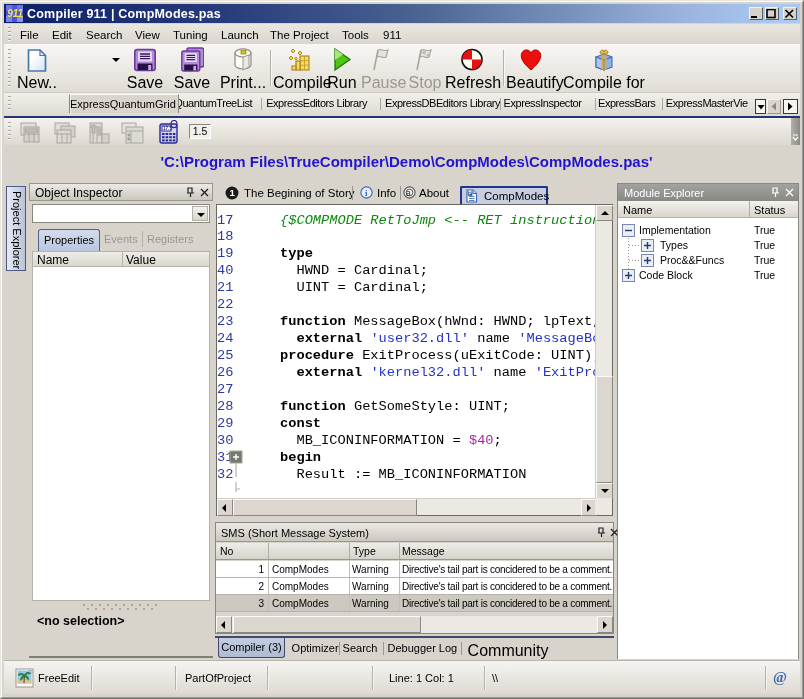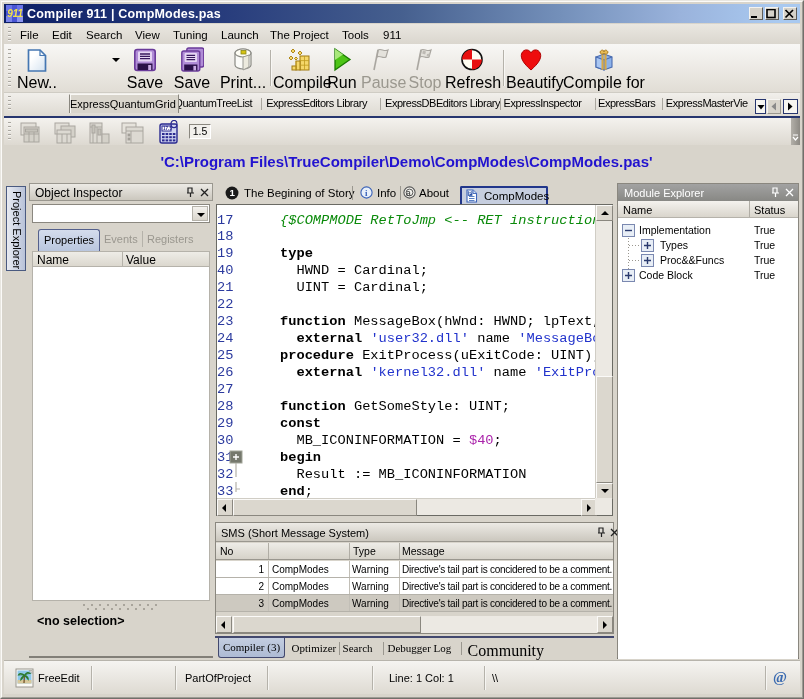--- a/index.html
+++ b/index.html
@@ -396,21 +396,20 @@
 <div><span class="n">23</span><b>function</b> MessageBox(hWnd: HWND; lpText,</div>
 <div><span class="n">24</span>  <b>external</b> <span class="s">'user32.dll'</span> name <span class="s">'MessageBox</span></div>
 <div><span class="n">25</span><b>procedure</b> ExitProcess(uExitCode: UINT);</div>
 <div><span class="n">26</span>  <b>external</b> <span class="s">'kernel32.dll'</span> name <span class="s">'ExitProc</span></div>
 <div><span class="n">27</span></div>
 <div><span class="n">28</span><b>function</b> GetSomeStyle: UINT;</div>
 <div><span class="n">29</span><b>const</b></div>
 <div><span class="n">30</span>  MB_ICONINFORMATION = <span class="h">$40</span>;</div>
 <div><span class="n">31</span><b>begin</b></div>
 <div><span class="n">32</span>  Result := MB_ICONINFORMATION</div>
-<div><span class="n">33</span><b>end</b>;</div>
       </div>
       <svg class="abs" style="left:12px;top:245px;" width="14" height="48" viewBox="0 0 14 48">
           <rect x="1" y="1" width="12" height="12" fill="#75786d" stroke="#a2a599"></rect>
           <path d="M4 7 h6 M7 4 v6" stroke="#fff" stroke-width="1.4"></path>
           <path d="M7 13 v14 M7 32 v10 M7 39 h4" stroke="#b5b2aa" stroke-width="1.2" fill="none"></path>
         </svg>
       <div class="abs vscroll" style="right:0;top:0;width:17px;height:294px;background:#ece9e3;border-left:1px solid #d0cdc5;">
         <div class="sbtn abs" style="left:0;top:0;width:17px;height:16px;">
             <div class="arr-u"></div>
           </div>
@@ -484,21 +483,21 @@
           <div class="arr-l"></div>
         </div>
       <div class="sbtn abs" style="right:0;top:0;width:16px;height:17px;">
           <div class="arr-r"></div>
         </div>
       <div class="sthumb abs" style="left:17px;top:0;width:188px;height:17px;"></div>
     </div>
   </div>
 
   <div class="abs" style="left:211px;top:464px;width:399px;height:2px;background:#42486e;"></div>
-  <div class="abs" id="btabs" style="left:211px;top:466px;width:399px;height:22px;font-family:Liberation Serif, serif;">
+  <div class="abs" id="btabs" style="left:211px;top:466px;width:399px;height:22px;">
     <div class="abs" style="left:3px;top:0;width:67px;height:20px;background:linear-gradient(#c3cde0,#aebbd4);border:1px solid #42486e;border-top:none;border-radius:0 0 3px 3px;text-align:center;line-height:18px;font-size:11px;">Compiler (3)</div>
     <div class="abs" style="left:76.6px;top:4px;font-size:11px;">Optimizer</div>
     <div class="abs" style="left:123.5px;top:4px;width:1px;height:13px;background:#9a978f;"></div>
     <div class="abs" style="left:127.6px;top:4px;font-size:11px;">Search</div>
     <div class="abs" style="left:167.5px;top:4px;width:1px;height:13px;background:#9a978f;"></div>
     <div class="abs" style="left:172.5px;top:4px;font-size:11px;">Debugger Log</div>
     <div class="abs" style="left:245.5px;top:4px;width:1px;height:13px;background:#9a978f;"></div>
     <div class="abs" style="left:252.6px;top:4px;font-size:16px;">Community</div>
   </div>
 

